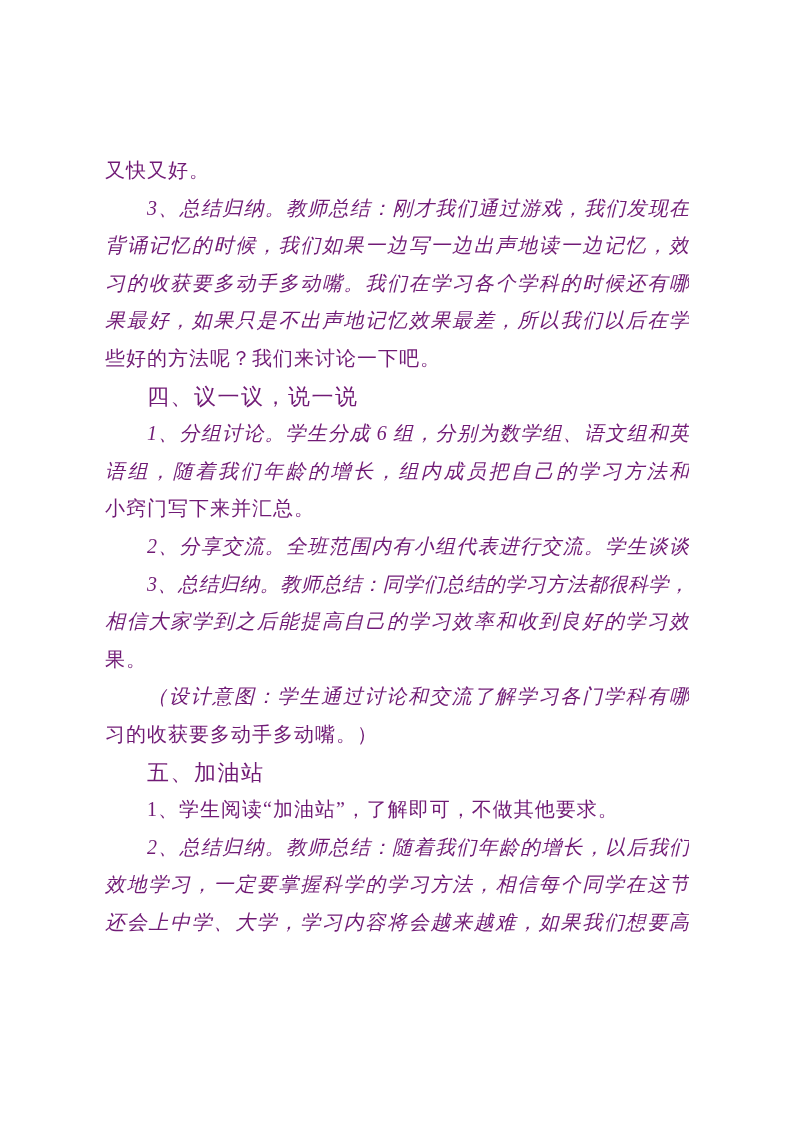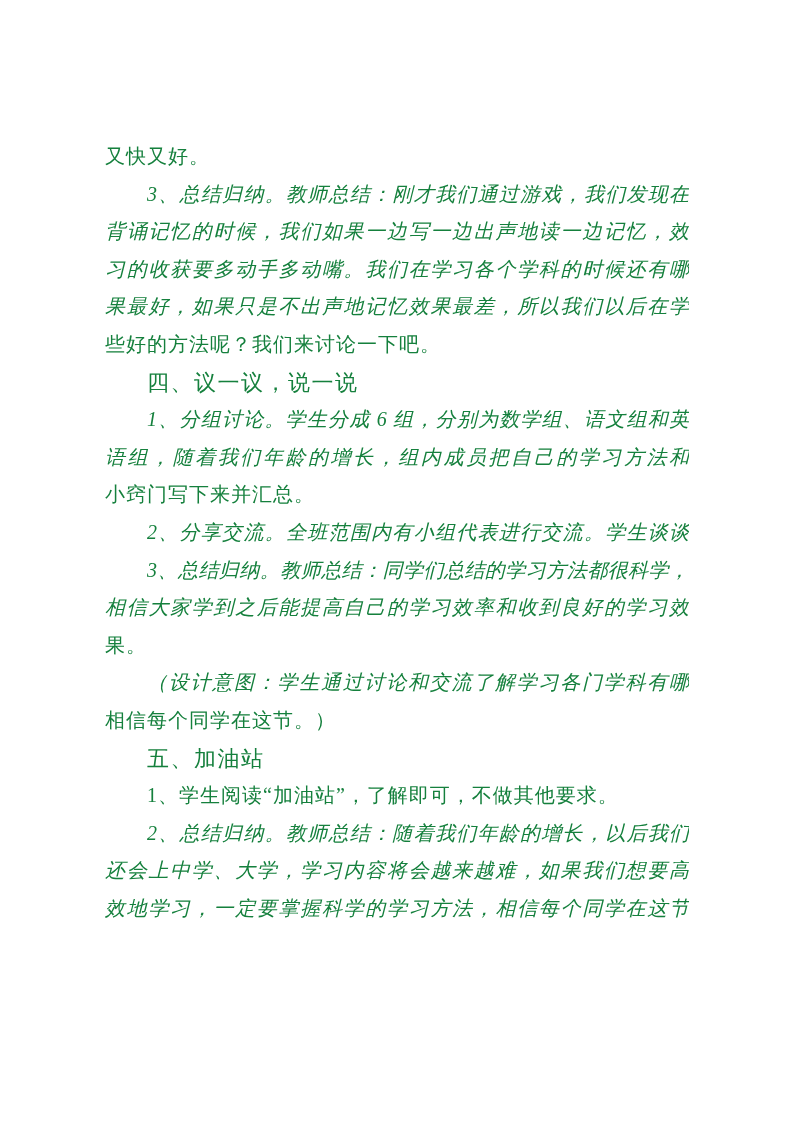--- a/index.html
+++ b/index.html
@@ -11,23 +11,23 @@
     position: relative;
     width: 793px;
     height: 1122px;
     background: #ffffff;
     overflow: hidden;
     font-family: "Liberation Serif", "DejaVu Serif", serif;
   }
   .text-column {
     position: absolute;
     left: 105px;
-    top: 138px;
+    top: 152px;
     width: 584px;
-    color: #15803d;
+    color: #701a75;
   }
   .line {
     height: 37.6px;
     line-height: 37.6px;
     font-size: 20px;
     letter-spacing: 1px;
     white-space: nowrap;
     text-align: left;
   }
   .line.justify {
@@ -60,20 +60,20 @@
     <div class="line">些好的方法呢？我们来讨论一下吧。</div>
     <div class="line indent heading">四、议一议，说一说</div>
     <div class="line indent justify">1、分组讨论。学生分成 6 组，分别为数学组、语文组和英</div>
     <div class="line justify">语组，随着我们年龄的增长，组内成员把自己的学习方法和</div>
     <div class="line">小窍门写下来并汇总。</div>
     <div class="line indent justify">2、分享交流。全班范围内有小组代表进行交流。学生谈谈</div>
     <div class="line indent justify">3、总结归纳。教师总结：同学们总结的学习方法都很科学，</div>
     <div class="line justify">相信大家学到之后能提高自己的学习效率和收到良好的学习效</div>
     <div class="line">果。</div>
     <div class="line indent justify">（设计意图：学生通过讨论和交流了解学习各门学科有哪</div>
-    <div class="line">相信每个同学在这节。）</div>
+    <div class="line">习的收获要多动手多动嘴。）</div>
     <div class="line indent heading">五、加油站</div>
     <div class="line indent">1、学生阅读“加油站”，了解即可，不做其他要求。</div>
     <div class="line indent justify">2、总结归纳。教师总结：随着我们年龄的增长，以后我们</div>
+    <div class="line justify">效地学习，一定要掌握科学的学习方法，相信每个同学在这节</div>
     <div class="line justify">还会上中学、大学，学习内容将会越来越难，如果我们想要高</div>
-    <div class="line justify">效地学习，一定要掌握科学的学习方法，相信每个同学在这节</div>
   </div>
 </div>
 
 </body></html>

